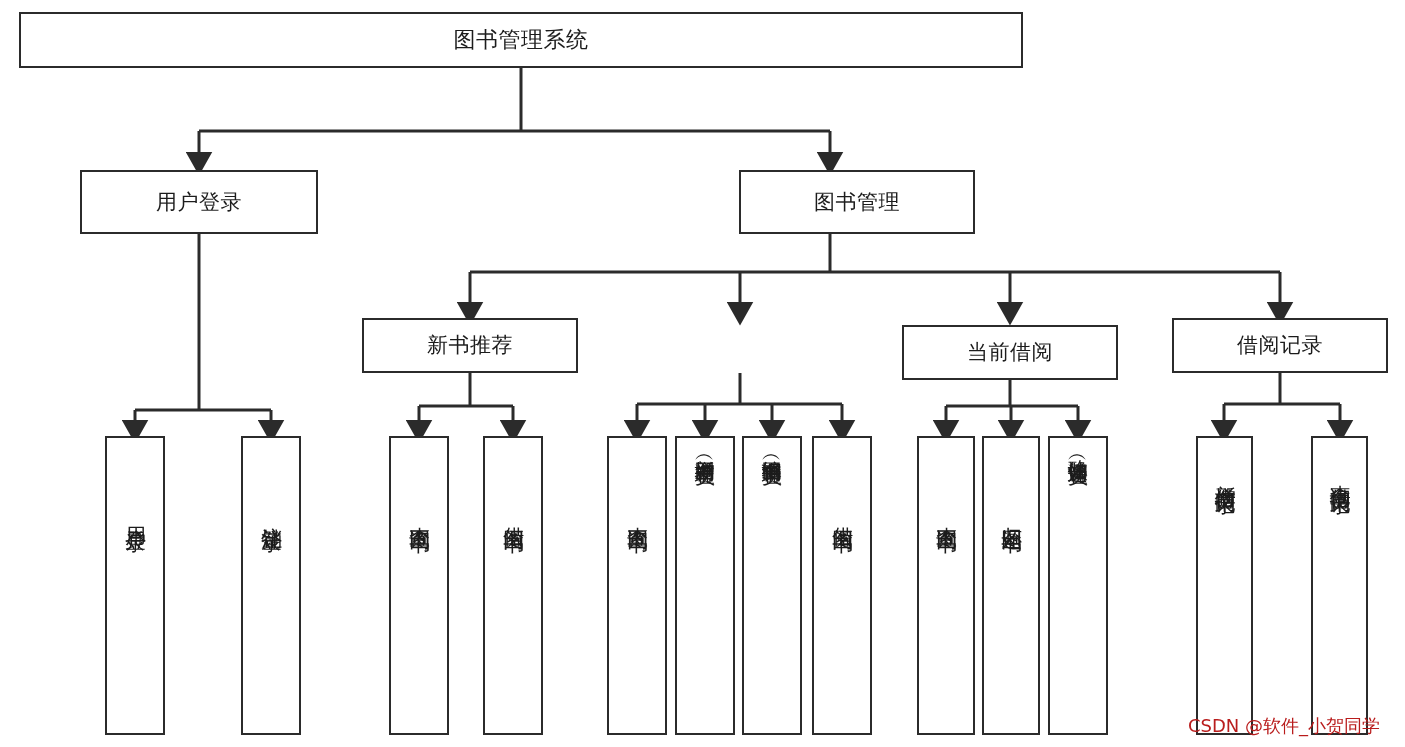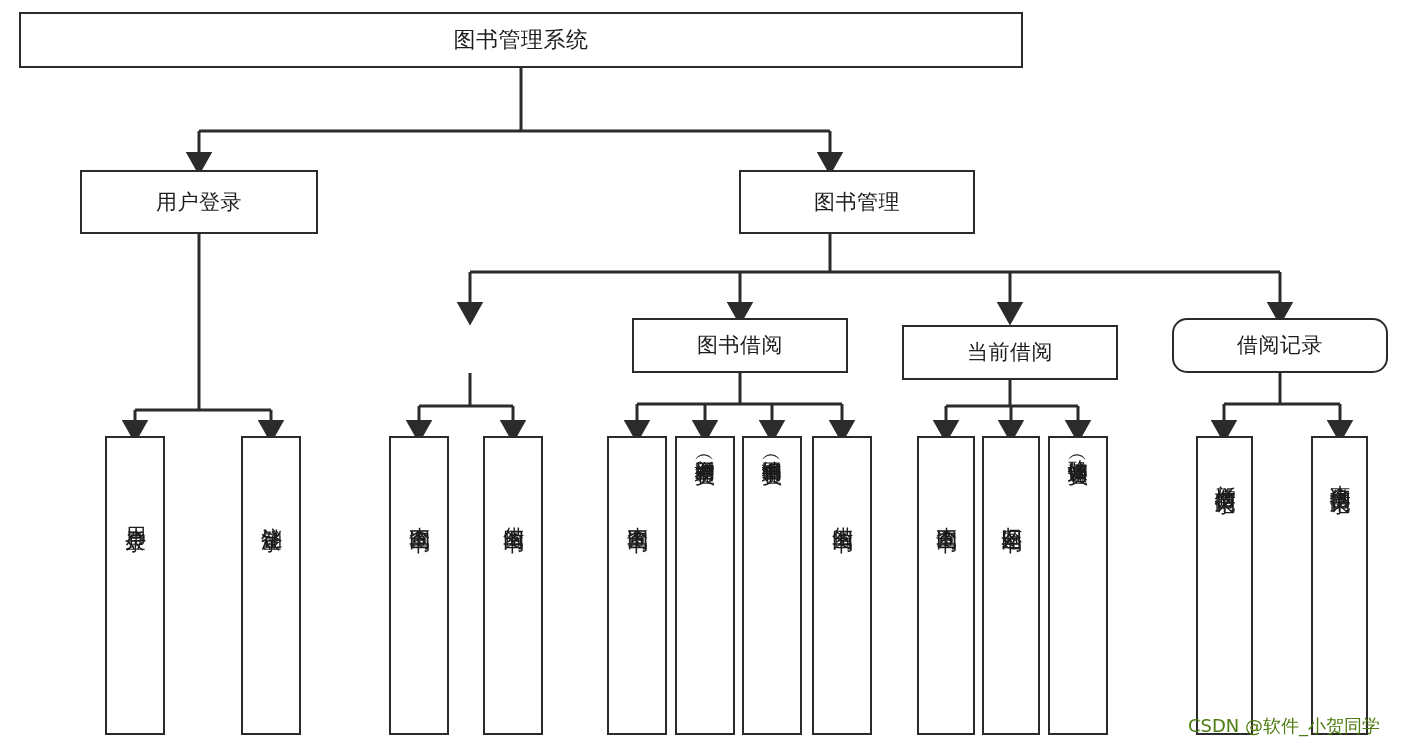--- a/index.html
+++ b/index.html
@@ -64,21 +64,21 @@
   }
   .node.vertical.tall .node-label {
     font-size: 20px;
     letter-spacing: 1px;
   }
   .watermark {
     position: absolute;
     left: 1188px;
     top: 714px;
     font-size: 18px;
-    color: #4d7c0f;
+    color: #b91c1c;
     z-index: 5;
     white-space: nowrap;
     font-family: "DejaVu Sans", "Liberation Sans", sans-serif;
   }
 </style>
 </head>
 <body>
 
 <div id="diagram-root">
 
@@ -136,27 +136,27 @@
     <span class="node-label">图书管理系统</span>
   </div>
 
   <div class="node horizontal" style="left:80px; top:170px; width:238px; height:64px;">
     <span class="node-label">用户登录</span>
   </div>
   <div class="node horizontal" style="left:712px; top:170px; width:236px; height:64px;margin-left:27px;">
     <span class="node-label">图书管理</span>
   </div>
 
-  <div class="node horizontal" style="left:632px; top:318px; width:216px; height:55px;">
-    <span class="node-label">图书借阅</span>
+  <div class="node horizontal" style="left:362px; top:318px; width:216px; height:55px;">
+    <span class="node-label">新书推荐</span>
   </div>
   <div class="node horizontal" style="left:902px; top:325px; width:216px; height:55px;">
     <span class="node-label">当前借阅</span>
   </div>
-  <div class="node horizontal" style="left:1172px; top:318px; width:216px; height:55px;border-radius:15px;">
+  <div class="node horizontal" style="left:1172px; top:318px; width:216px; height:55px;">
     <span class="node-label">借阅记录</span>
   </div>
 
   <div class="node vertical" style="left:105px; top:436px; width:60px; height:299px; padding-top:72px;">
     <span class="node-label">用户登录</span>
   </div>
   <div class="node vertical" style="left:241px; top:436px; width:60px; height:299px; padding-top:72px;">
     <span class="node-label">注销登录</span>
   </div>
 

